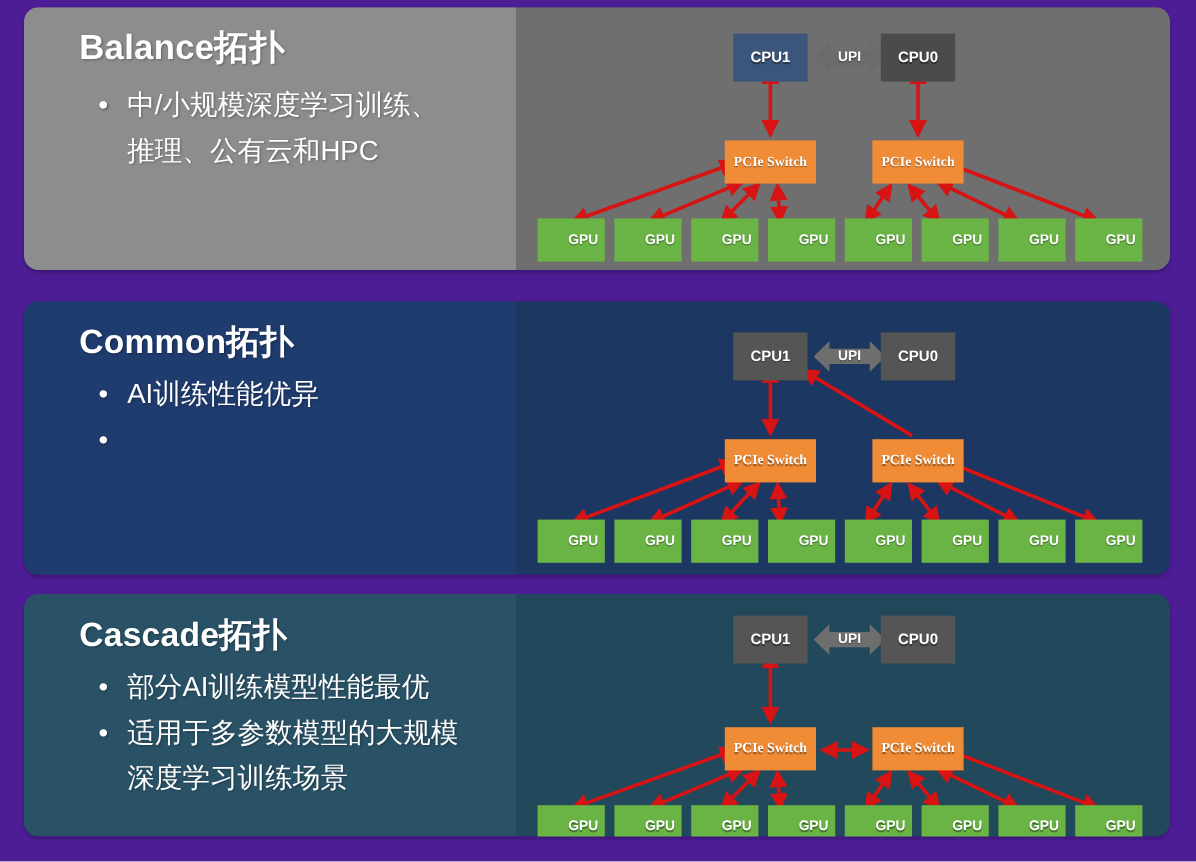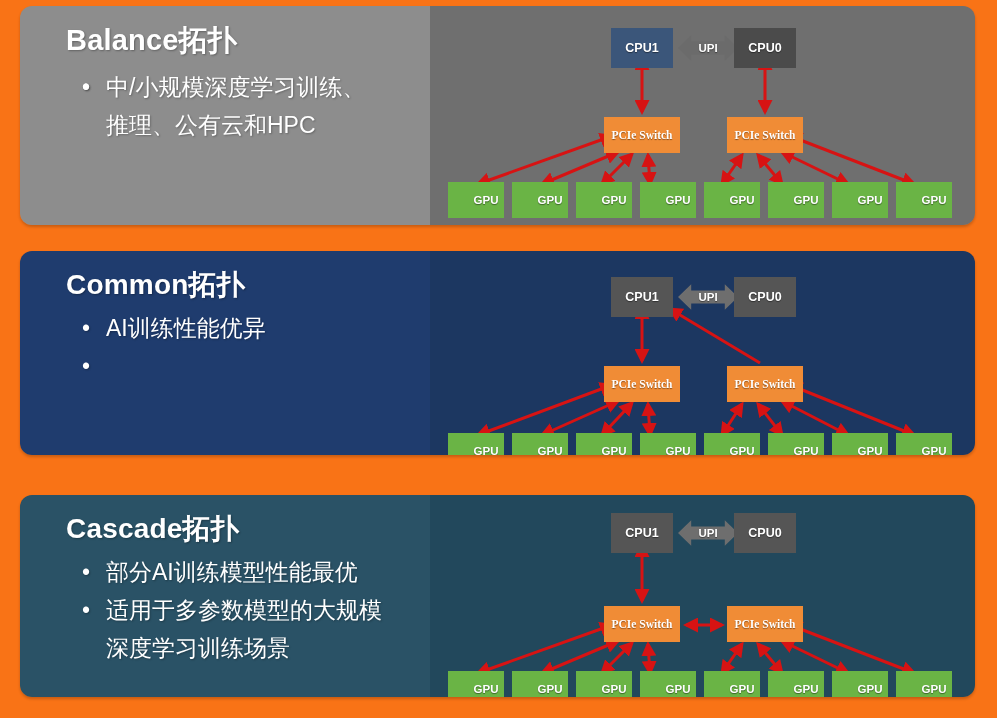--- a/index.html
+++ b/index.html
@@ -2,21 +2,21 @@
 <html><head>
 <meta charset="utf-8">
 <style>
   * { box-sizing: border-box; margin: 0; padding: 0; }
   html, body {
     width: 997px; height: 718px;
     background: #ffffff;
     font-family: "Liberation Sans", "DejaVu Sans", sans-serif;
     overflow: hidden;
   }
-  #root { position: relative; width: 997px; height: 718px; background:#f97316; }
+  #root { position: relative; width: 997px; height: 718px; background:#4c1d95; }
 
   .panel {
     position: absolute;
     left: 20px;
     width: 955px;
     border-radius: 12px;
     overflow: hidden;
     display: flex;
     box-shadow: 0 2px 3px rgba(0,0,0,0.20);
   }
@@ -29,21 +29,21 @@
   .panel .diagcol {
     flex: 1 1 auto;
     position: relative;
   }
 
   
   .p1 { top: 6px;   height: 219px; }
   .p1 .textcol { background: #8d8d8d; }
   .p1 .diagcol { background: #6f6f6f; }
 
-  .p2 { top: 251px; height: 204px; }
+  .p2 { top: 251px; height: 228px; }
   .p2 .textcol { background: #1f3c6e; }
   .p2 .diagcol { background: #1c3761; }
 
   .p3 { top: 495px; height: 202px; }
   .p3 .textcol { background: #2a5266; }
   .p3 .diagcol { background: #22485c; }
 
   .title {
     color: #ffffff;
     font-size: 29px;

